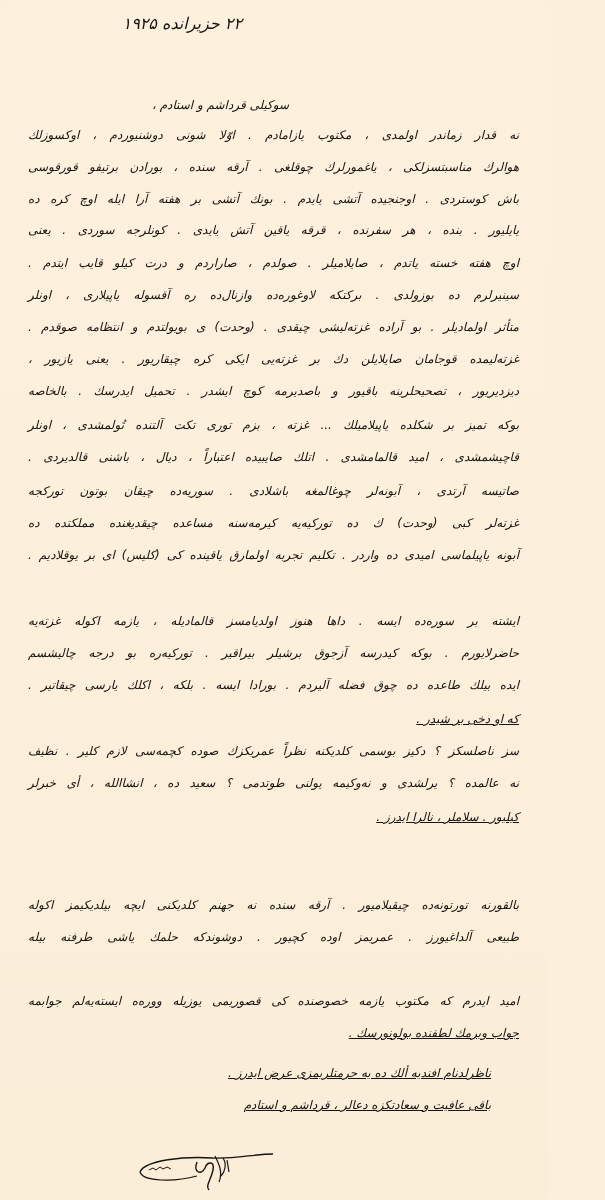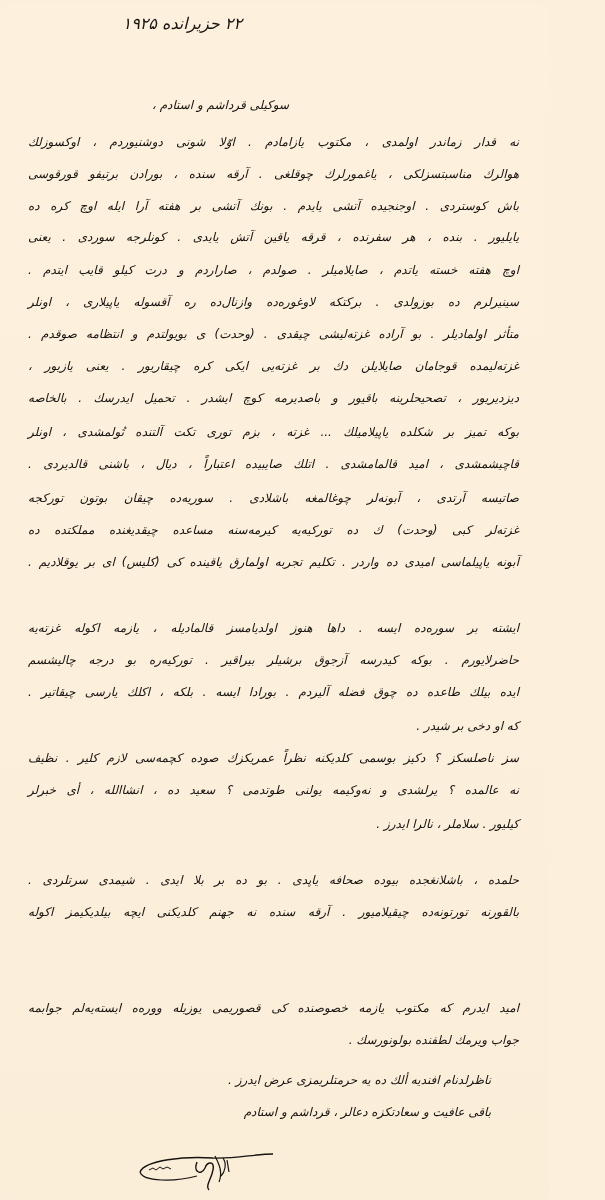--- a/index.html
+++ b/index.html
@@ -47,23 +47,22 @@
     }
     .salutation {
       right: 260px;
       top: 90px;
     }
     .body-line {
       right: 30px;
       left: 28px;
       text-align: justify;
       text-align-last: justify;
-      margin-top: 7px;
     }
-    .short { text-align-last: right; }
+    .short { text-align-last: right; text-decoration: underline; }
     .indent { right: 58px; }
     .sig {
       position: absolute;
       left: 135px;
       top: 1138px;
       width: 140px;
       height: 50px;
     }
   </style>
 </head>
@@ -89,22 +88,22 @@
   <div class="line body-line" style="top:476px">صاتیسه آرتدی ، آبونه‌لر چوغالمغه باشلادی . سوریه‌ده چیقان بوتون تورکجه</div>
   <div class="line body-line" style="top:508px">غزته‌لر کبی (وحدت) ك ده تورکیه‌یه کیرمه‌سنه مساعده چیقدیغنده مملکتده ده</div>
   <div class="line body-line" style="top:540px">آبونه یاپیلماسی امیدی ده واردر . تکلیم تجربه اولمارق یاقینده کی (کلیس) ای بر یوقلادیم .</div>
   <div class="line body-line" style="top:606px">ایشته بر سوره‌ده ایسه . داها هنوز اولدیامسز قالمادیله ، یازمه اکوله غزته‌یه</div>
   <div class="line body-line" style="top:638px">حاضرلایورم . بوکه کیدرسه آزجوق برشیلر بیراقیر . تورکیه‌ره بو درجه چالیشسم</div>
   <div class="line body-line" style="top:670px">ایده بیلك طاعده ده چوق فضله آلیردم . بورادا ایسه . بلکه ، اکلك یارسی چیقاتیر .</div>
   <div class="line body-line short" style="top:704px">که او دخی بر شیدر .</div>
   <div class="line body-line" style="top:736px">سز ناصلسکز ؟ دکیز بوسمی کلدیکنه نظراً عمریکزك صوده کچمه‌سی لازم کلیر . نظیف</div>
   <div class="line body-line short" style="top:802px">کیلیور . سلاملر ، نالرا ایدرز .</div>
   <div class="line body-line" style="top:768px">نه عالمده ؟ یرلشدی و نه‌وکیمه یولنی طوتدمی ؟ سعید ده ، انشاالله ، أی خبرلر</div>
-  <div class="line body-line" style="top:858px">حلمده ، باشلانغجده بیوده صحافه یاپدی . بو ده بر بلا ایدی . شیمدی سرتلردی .</div>
   <div class="line body-line" style="top:890px">بالقورنه تورتونه‌ده چیقیلامیور . آرقه سنده نه جهنم کلدیکنی ایچه بیلدیکیمز اکوله</div>
+  <div class="line body-line" style="top:922px">طبیعی آلداغیورز . عمریمز اوده کچیور . دوشوندکه حلمك یاشی طرفنه بیله</div>
   <div class="line body-line" style="top:986px">امید ایدرم که مکتوب یازمه خصوصنده کی قصوریمی یوزیله ووره‌ه ایسته‌یه‌لم جوابمه</div>
   <div class="line body-line short" style="top:1018px">جواب ویرمك لطفنده بولونورسك .</div>
   <div class="line body-line short indent" style="top:1058px">ناظرلدنام افندیه ألك ده یه حرمتلریمزی عرض ایدرز .</div>
   <div class="line body-line short indent" style="top:1090px">باقی عافیت و سعادتکزه دعالر ، قرداشم و استادم</div>
 
   <svg class="sig" viewBox="0 0 140 50">
     <path d="M 5 30 C 10 18, 50 14, 78 16 C 100 17, 120 12, 138 12" fill="none" stroke="#161310" stroke-width="1.4"></path>
     <path d="M 5 30 C 8 40, 40 40, 62 34" fill="none" stroke="#161310" stroke-width="1.2"></path>
     <path d="M 14 28 l 4 -2 l 3 2 l 4 -3 l 3 2 l 4 -2 l 4 2" fill="none" stroke="#161310" stroke-width="1"></path>
     <path d="M 62 20 C 58 30, 66 34, 70 26 C 72 20, 80 18, 78 28 C 76 38, 70 44, 74 48" fill="none" stroke="#161310" stroke-width="1.4"></path>

